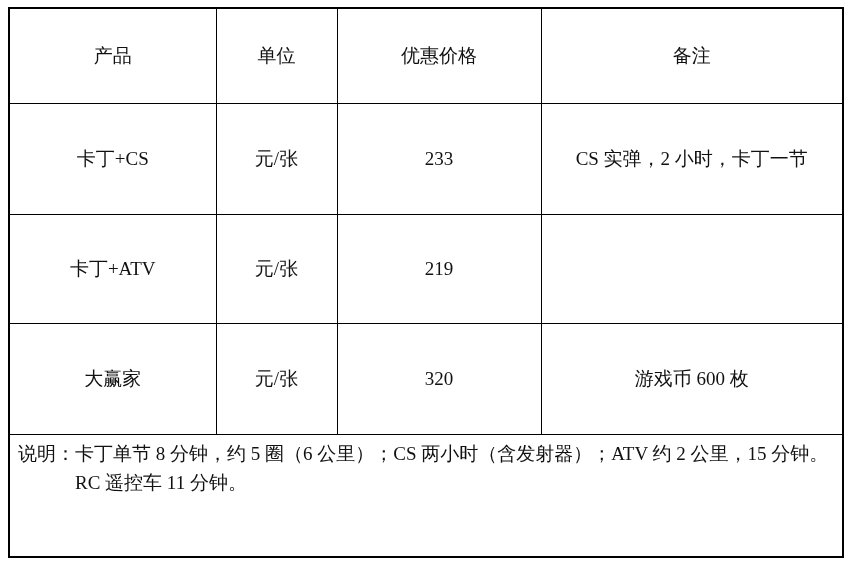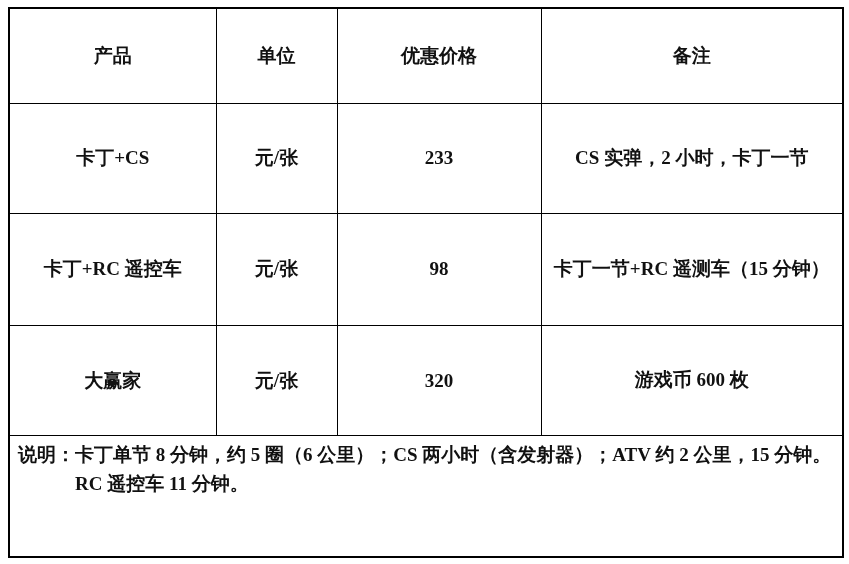--- a/index.html
+++ b/index.html
@@ -22,21 +22,21 @@
     height: 551px;
     border-collapse: collapse;
     table-layout: fixed;
     border: 2px solid #000000;
     background: #ffffff;
   }
   .price-table th,
   .price-table td {
     border: 1px solid #000000;
     font-size: 19px;
-    font-weight: bold;
+    font-weight: normal;
     text-align: center;
     vertical-align: middle;
     padding: 0 4px;
     overflow: hidden;
   }
   .price-table .note-line {
     line-height: 1.42;
   }
   .price-table td.footer-cell {
     text-align: left;
@@ -77,29 +77,29 @@
 
     <tr style="height:59px">
       <td>卡丁+CS</td>
       <td>元/张</td>
       <td>233</td>
       <td>
         <div class="note-line">CS 实弹，2 小时，卡丁一节</div>
       </td>
     </tr>
 
-
-    <tr style="height:60px">
-      <td>卡丁+RC 遥控车</td>
+    <tr style="height:58px">
+      <td>卡丁+ATV</td>
       <td>元/张</td>
-      <td>98</td>
+      <td>219</td>
       <td>
-        <div class="note-line">卡丁一节+RC 遥测车（15 分钟）</div>
+        <div class="note-line"></div>
       </td>
     </tr>
+
 
 
     <tr style="height:59px">
       <td>大赢家</td>
       <td>元/张</td>
       <td>320</td>
       <td>
         <div class="note-line">游戏币 600 枚</div>
       </td>
     </tr>

